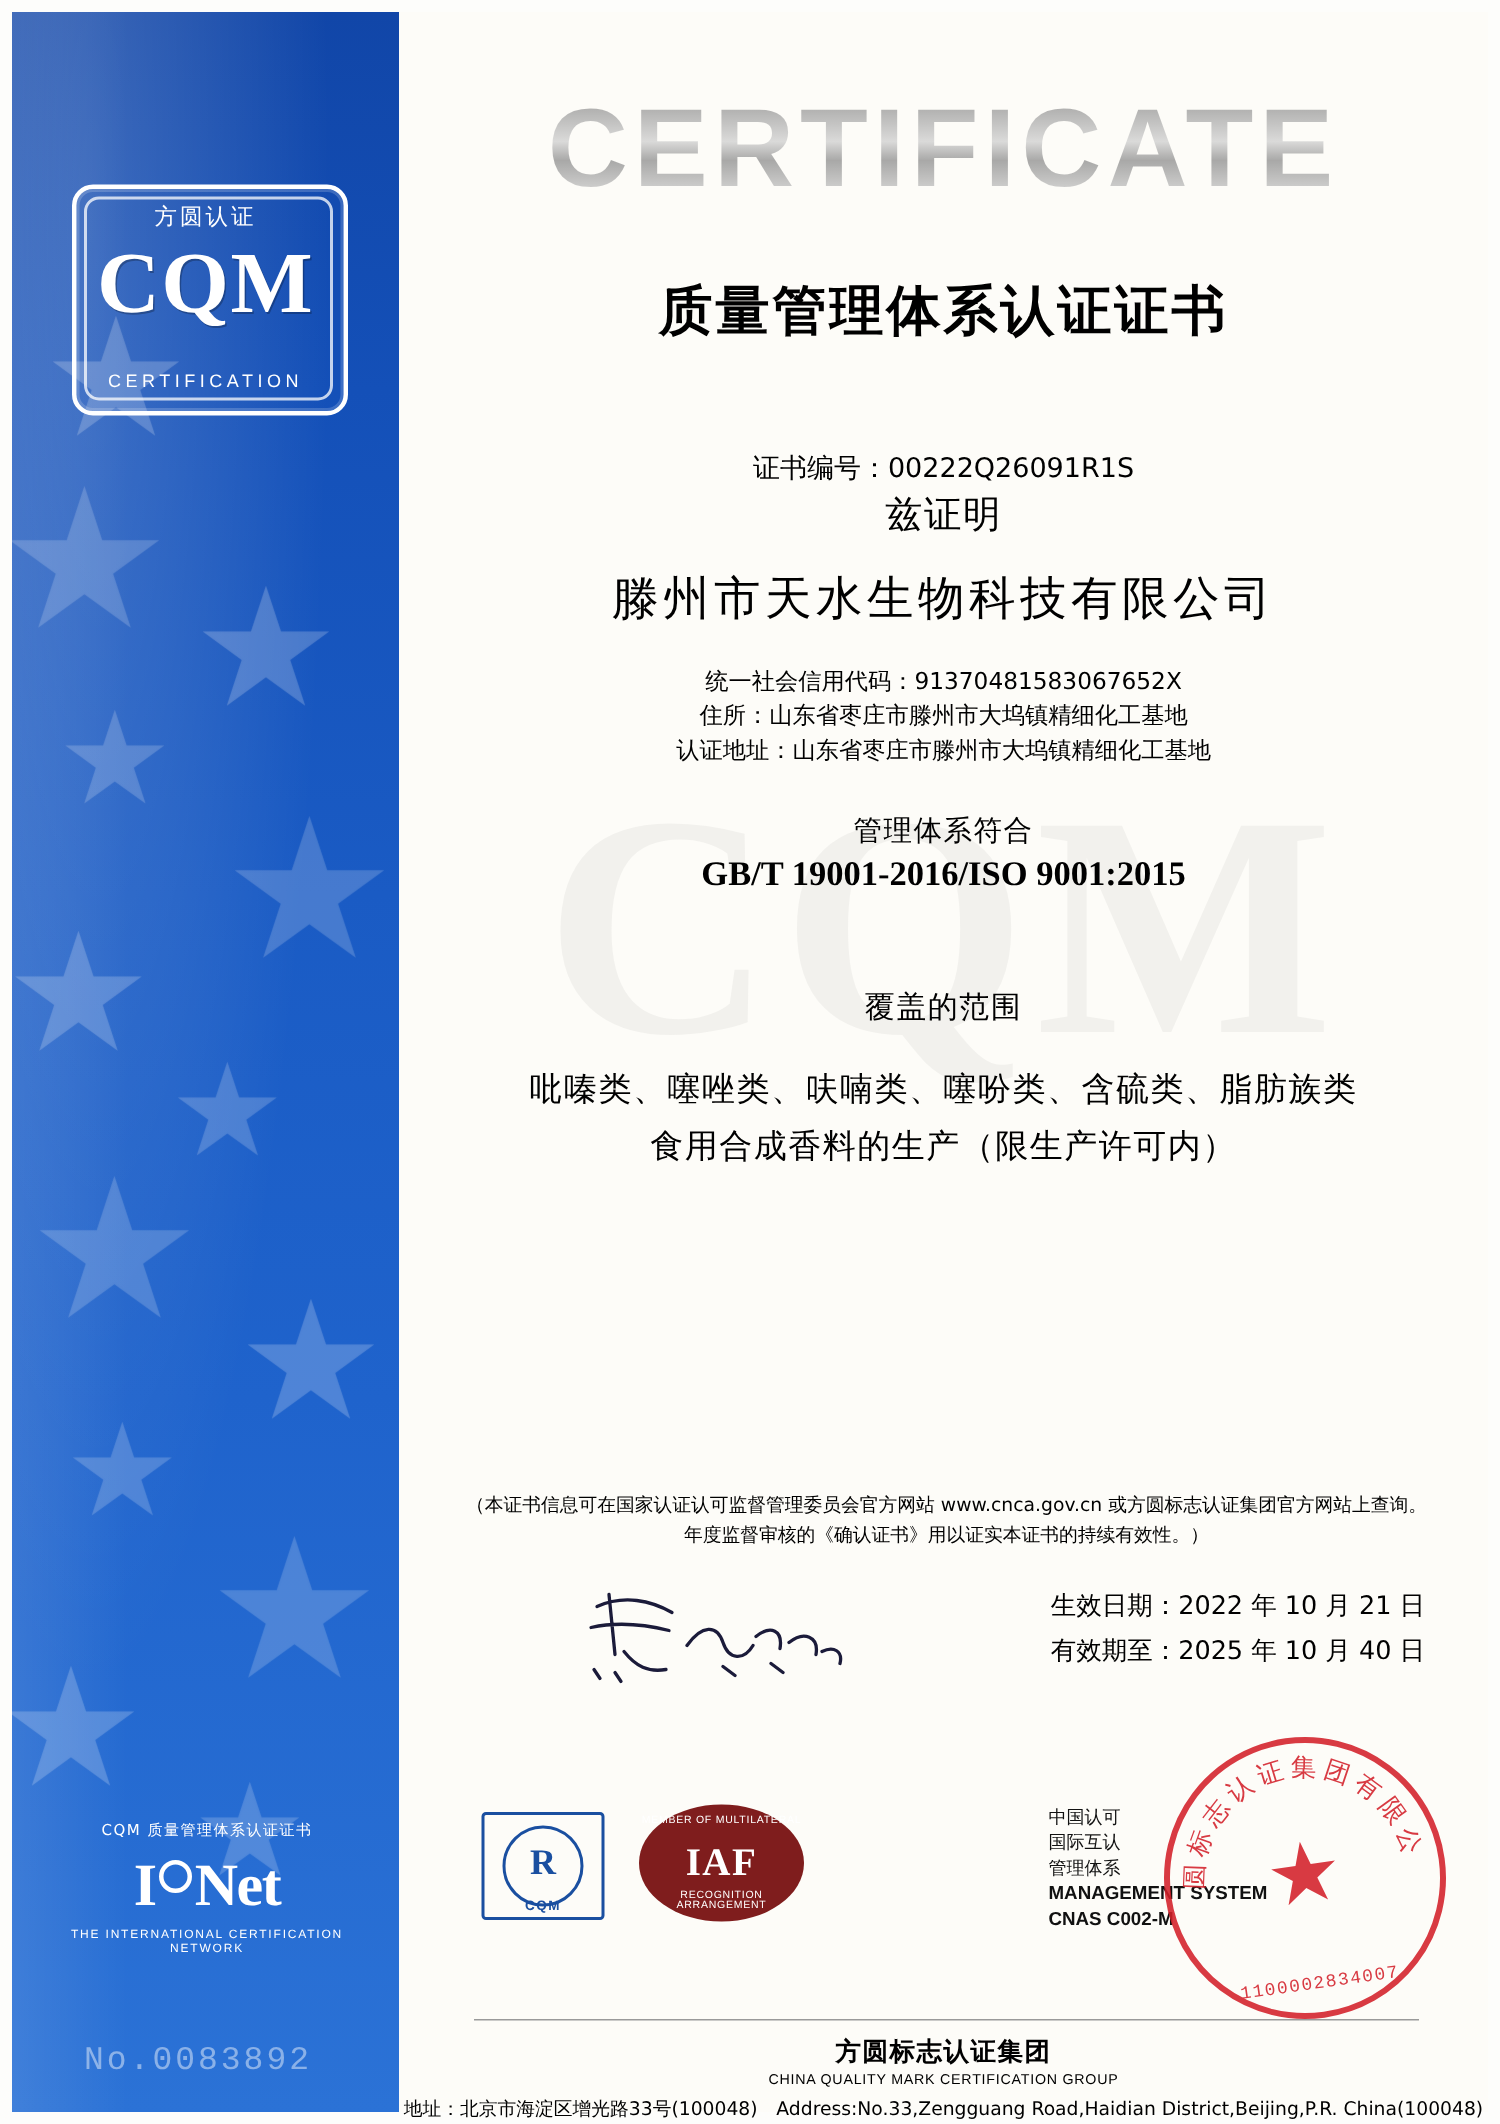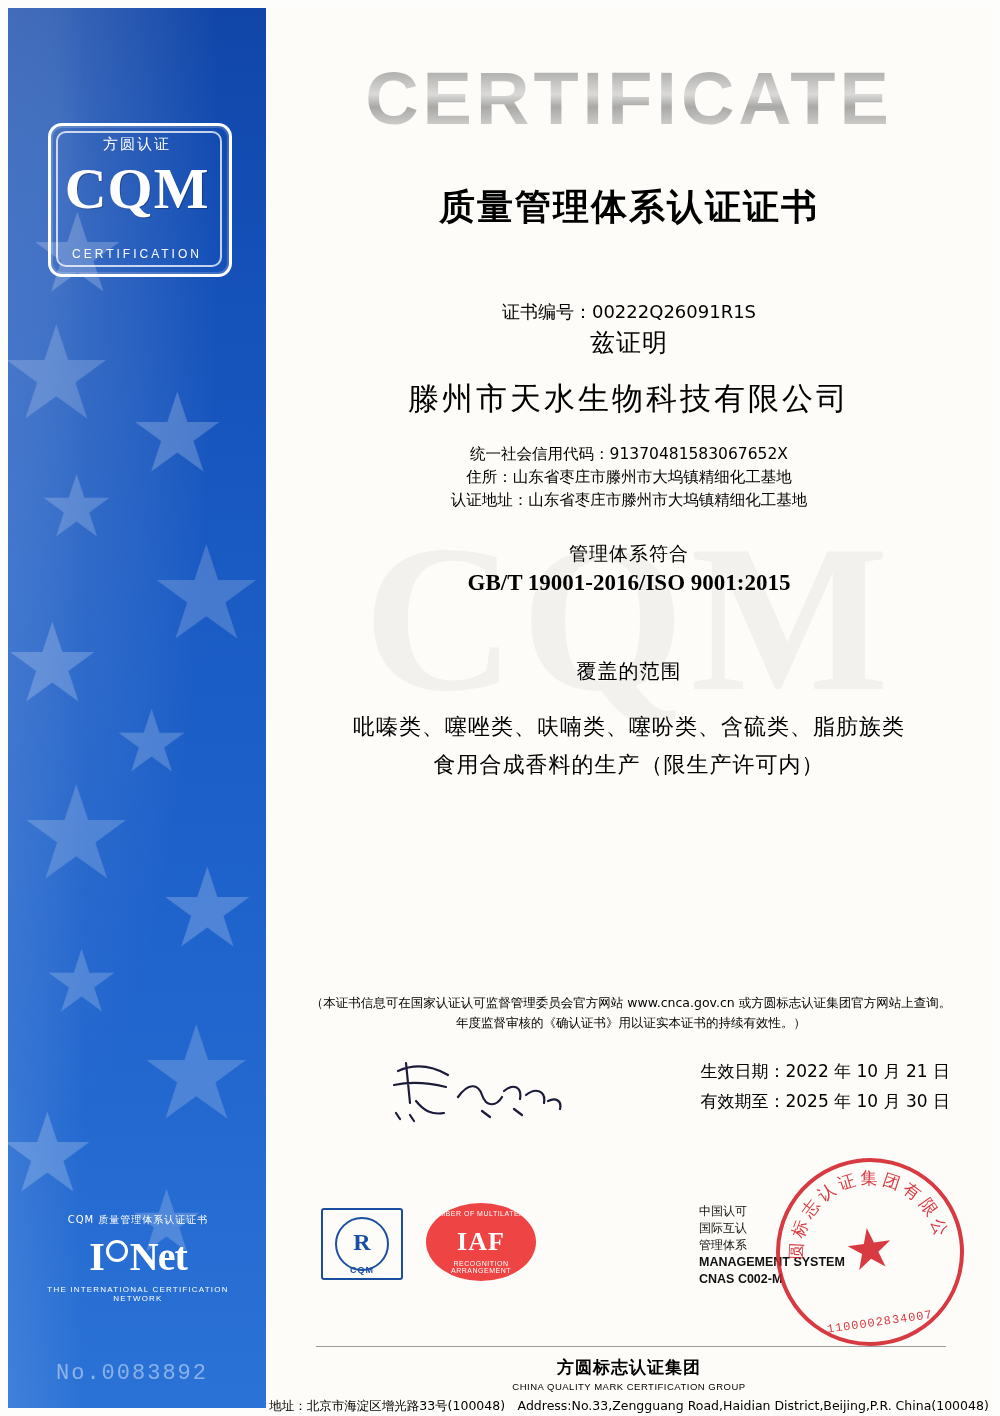--- a/index.html
+++ b/index.html
@@ -170,21 +170,21 @@
     width:50px;height:50px;border:2px solid #1a4fa0;border-radius:50%;
     color:#1a4fa0;font-weight:bold;font-size:24px;text-align:center;line-height:46px;
     font-family:"Liberation Serif",serif;
   }
   .logo-r .cqm-mini{
     position:absolute;left:0;bottom:3px;width:78px;text-align:center;
     font-size:9px;color:#1a4fa0;font-weight:bold;letter-spacing:1px;
   }
   .logo-iaf{
     position:absolute;left:105px;top:0;width:110px;height:78px;border-radius:50%;
-    background:#ef4444;color:#fff;text-align:center;
+    background:#7f1d1d;color:#fff;text-align:center;
   }
   .logo-iaf .txt{
     position:absolute;left:0;top:50%;transform:translateY(-50%);width:110px;
     font-size:26px;font-weight:bold;font-family:"Liberation Serif",serif;letter-spacing:1px;
   }
   .logo-iaf .arc-top,.logo-iaf .arc-bot{
     position:absolute;left:0;width:110px;font-size:7px;letter-spacing:.5px;
   }
   .logo-iaf .arc-top{top:7px;}
   .logo-iaf .arc-bot{bottom:7px;}
@@ -298,21 +298,21 @@
     <div class="signature">
       <svg width="190" height="80" viewBox="0 0 190 80" fill="none" stroke="#1b1b3a" stroke-width="2.2" stroke-linecap="round">
         <path d="M12 18 C30 10, 48 14, 62 22 M20 10 L24 50 M8 32 C26 28, 44 30, 60 34 M30 48 C38 58, 46 62, 58 60 M10 60 L14 66 M24 62 L28 68"></path>
         <path d="M72 44 C82 30, 92 30, 96 42 C100 54, 110 54, 116 44 M118 38 C128 30, 136 34, 134 46 M140 42 C150 34, 160 38, 158 50 M162 48 C170 44, 176 48, 174 56"></path>
         <path d="M96 58 L104 64 M128 56 L136 62"></path>
       </svg>
     </div>
 
     <div class="dates">
       <div>生效日期：2022 年 10 月 21 日</div>
-      <div>有效期至：2025 年 10 月 30 日</div>
+      <div>有效期至：2025 年 10 月 40 日</div>
     </div>
 
     <div class="logos">
       <div class="logo-r">
         <div class="circle">R</div>
         <div class="cqm-mini">CQM</div>
       </div>
 
       <div class="logo-iaf">
         <div class="arc-top">MEMBER OF MULTILATERAL</div>

